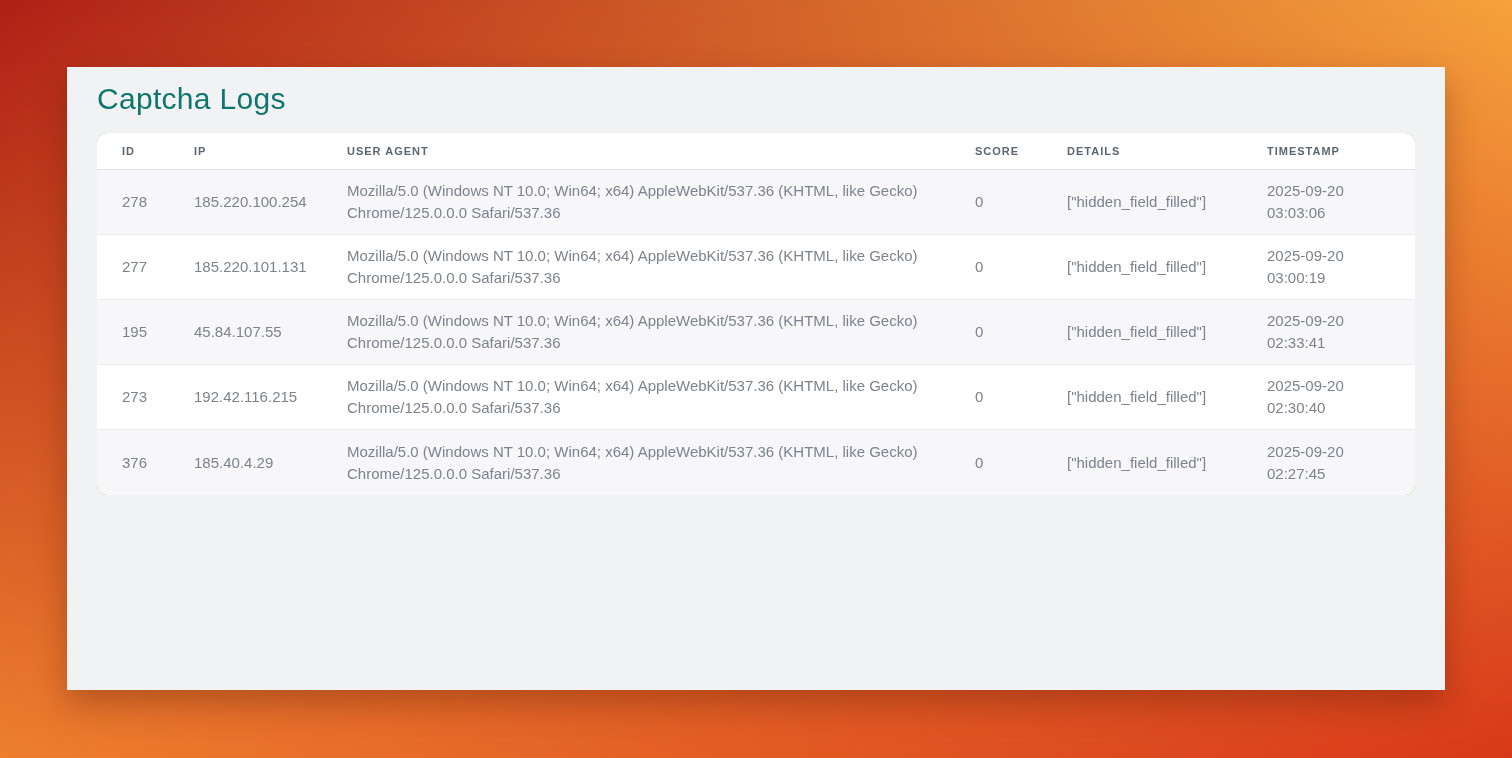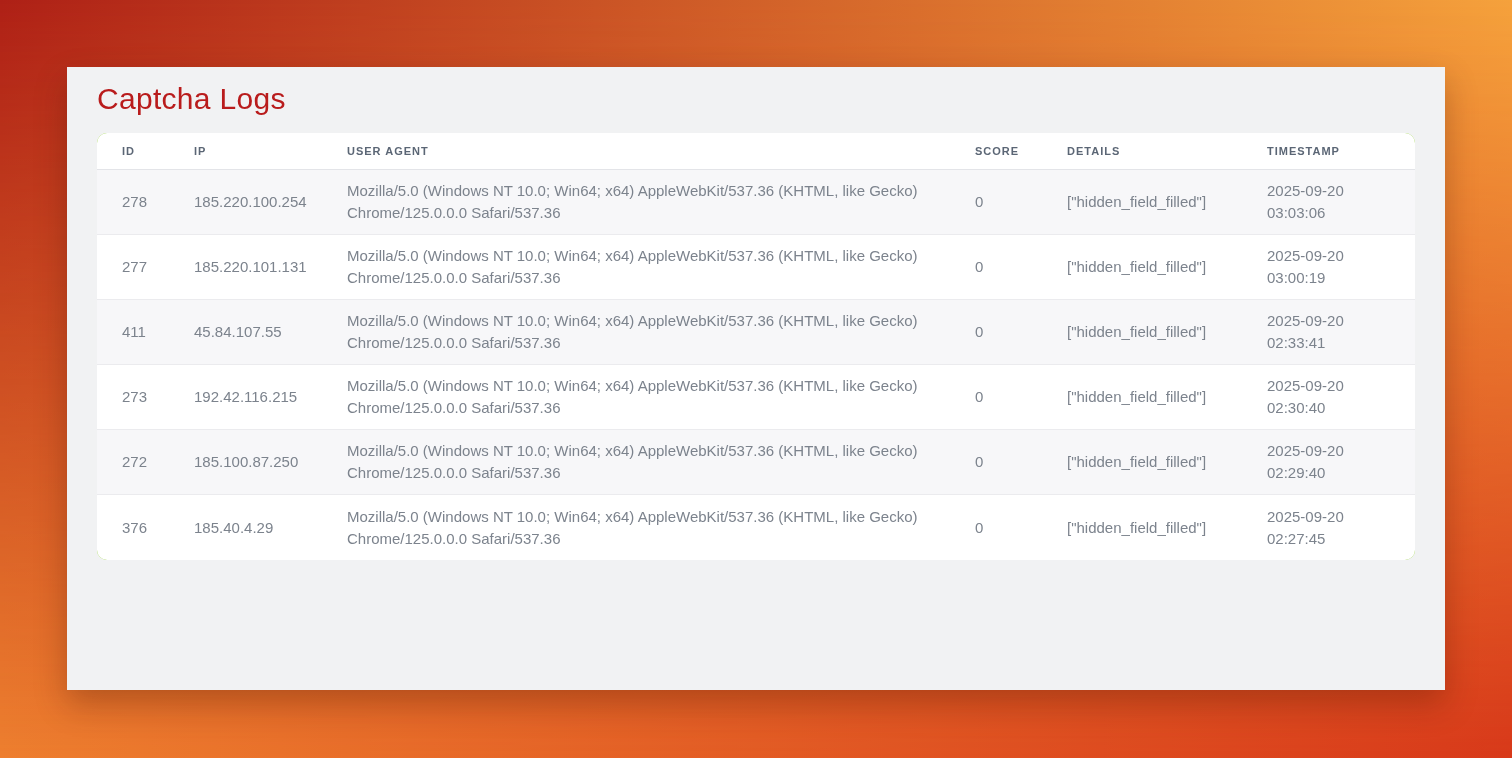--- a/index.html
+++ b/index.html
@@ -31,21 +31,21 @@
     padding: 0 30px;
     overflow: hidden;
     box-shadow: 0 14px 30px rgba(70, 20, 0, 0.30);
   }
   .title {
     margin: 13px 0 15px 0;
     font-size: 30px;
     line-height: 38px;
     font-weight: 500;
     letter-spacing: 0.3px;
-    color: #b91c1c;
+    color: #0f766e;
   }
   .table-wrap {
     border-radius: 10px;
     overflow: hidden;
     background: #84cc16;
   }
   table {
     width: 100%;
     border-collapse: separate;
     border-spacing: 0;
@@ -113,44 +113,36 @@
           </tr>
           <tr>
             <td class="col-id">277</td>
             <td class="col-ip">185.220.101.131</td>
             <td class="col-ua">Mozilla/5.0 (Windows NT 10.0; Win64; x64) AppleWebKit/537.36 (KHTML, like Gecko) Chrome/125.0.0.0 Safari/537.36</td>
             <td class="col-score">0</td>
             <td class="col-details">["hidden_field_filled"]</td>
             <td class="col-ts">2025-09-20 03:00:19</td>
           </tr>
           <tr>
-            <td class="col-id">411</td>
+            <td class="col-id">195</td>
             <td class="col-ip">45.84.107.55</td>
             <td class="col-ua">Mozilla/5.0 (Windows NT 10.0; Win64; x64) AppleWebKit/537.36 (KHTML, like Gecko) Chrome/125.0.0.0 Safari/537.36</td>
             <td class="col-score">0</td>
             <td class="col-details">["hidden_field_filled"]</td>
             <td class="col-ts">2025-09-20 02:33:41</td>
           </tr>
           <tr>
             <td class="col-id">273</td>
             <td class="col-ip">192.42.116.215</td>
             <td class="col-ua">Mozilla/5.0 (Windows NT 10.0; Win64; x64) AppleWebKit/537.36 (KHTML, like Gecko) Chrome/125.0.0.0 Safari/537.36</td>
             <td class="col-score">0</td>
             <td class="col-details">["hidden_field_filled"]</td>
             <td class="col-ts">2025-09-20 02:30:40</td>
           </tr>
           <tr>
-            <td class="col-id">272</td>
-            <td class="col-ip">185.100.87.250</td>
-            <td class="col-ua">Mozilla/5.0 (Windows NT 10.0; Win64; x64) AppleWebKit/537.36 (KHTML, like Gecko) Chrome/125.0.0.0 Safari/537.36</td>
-            <td class="col-score">0</td>
-            <td class="col-details">["hidden_field_filled"]</td>
-            <td class="col-ts">2025-09-20 02:29:40</td>
-          </tr>
-          <tr>
             <td class="col-id">376</td>
             <td class="col-ip">185.40.4.29</td>
             <td class="col-ua">Mozilla/5.0 (Windows NT 10.0; Win64; x64) AppleWebKit/537.36 (KHTML, like Gecko) Chrome/125.0.0.0 Safari/537.36</td>
             <td class="col-score">0</td>
             <td class="col-details">["hidden_field_filled"]</td>
             <td class="col-ts">2025-09-20 02:27:45</td>
           </tr>
         </tbody>
     </table>
   </div>

